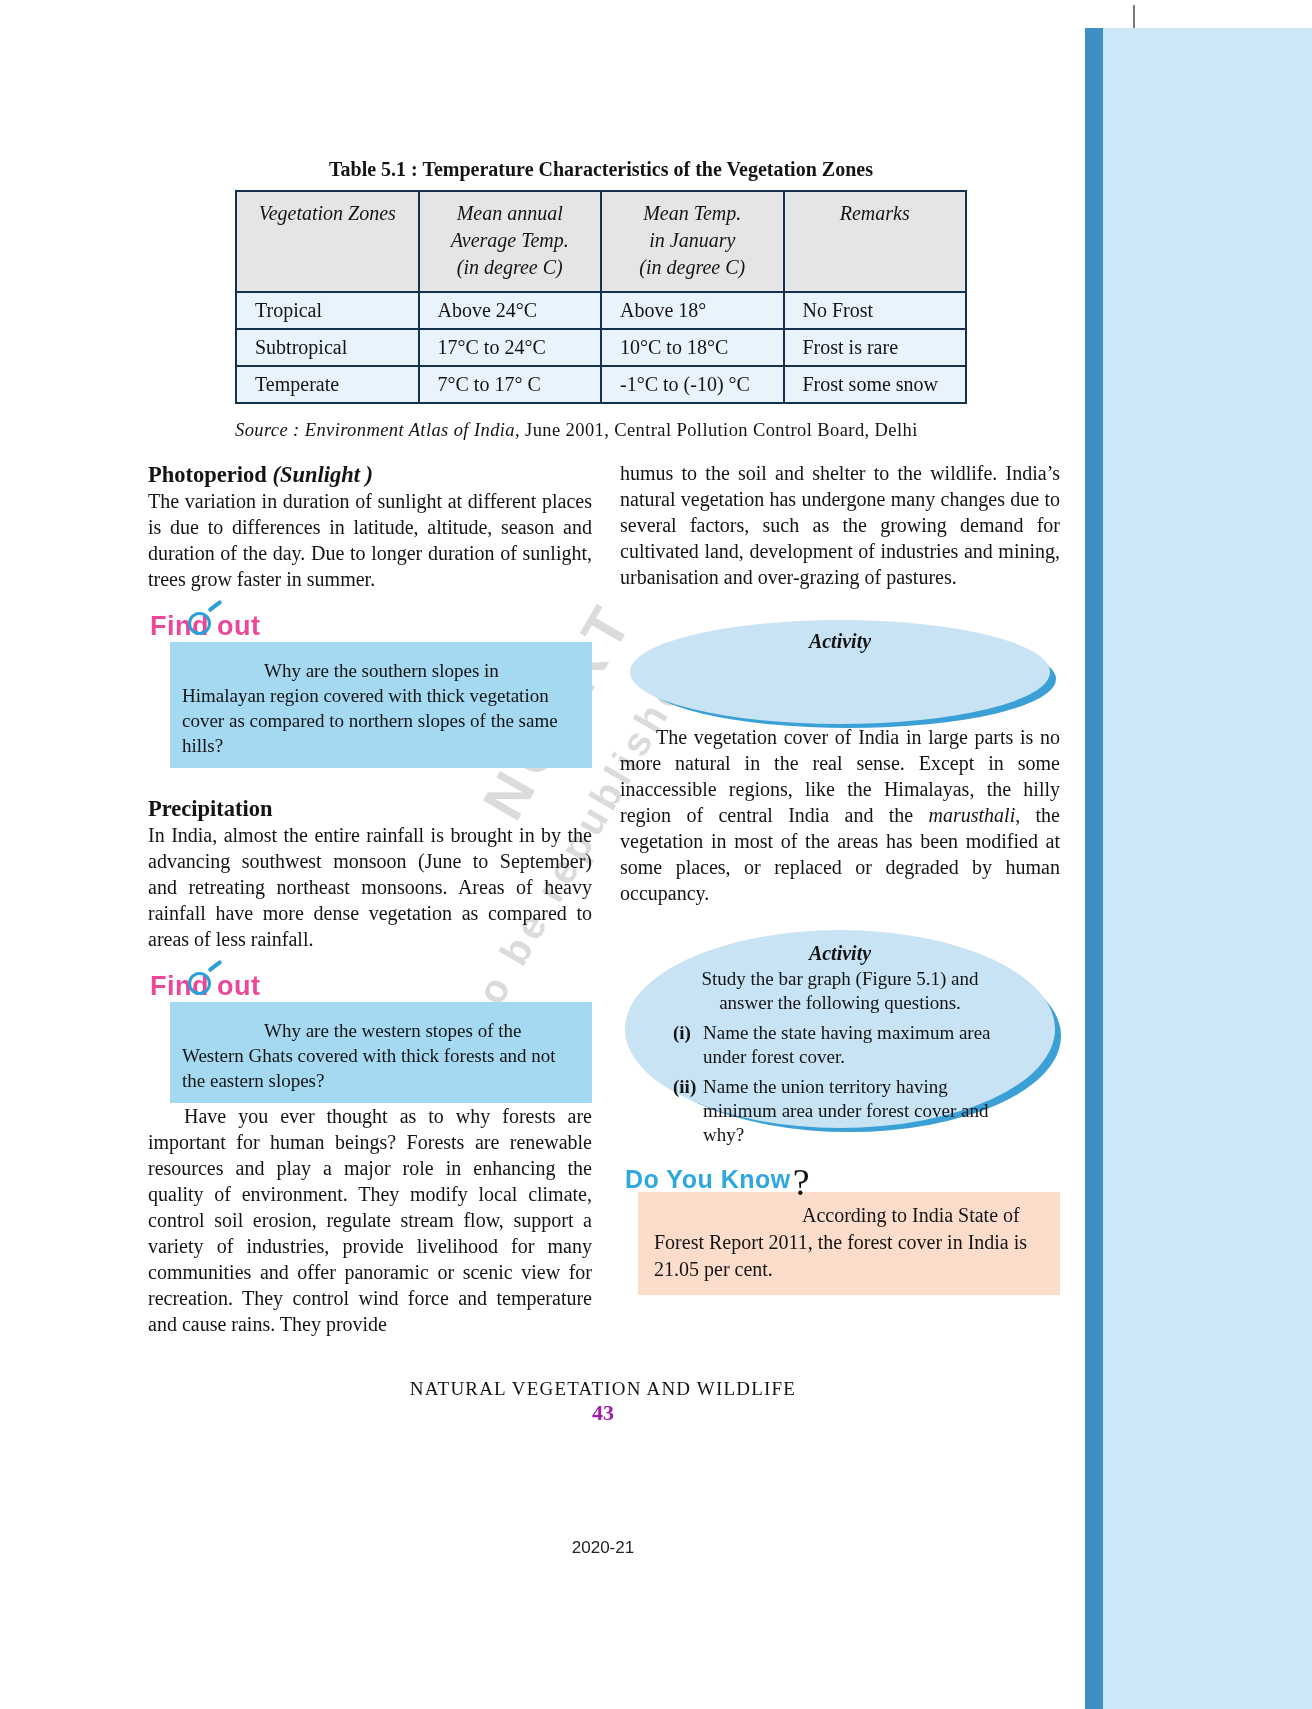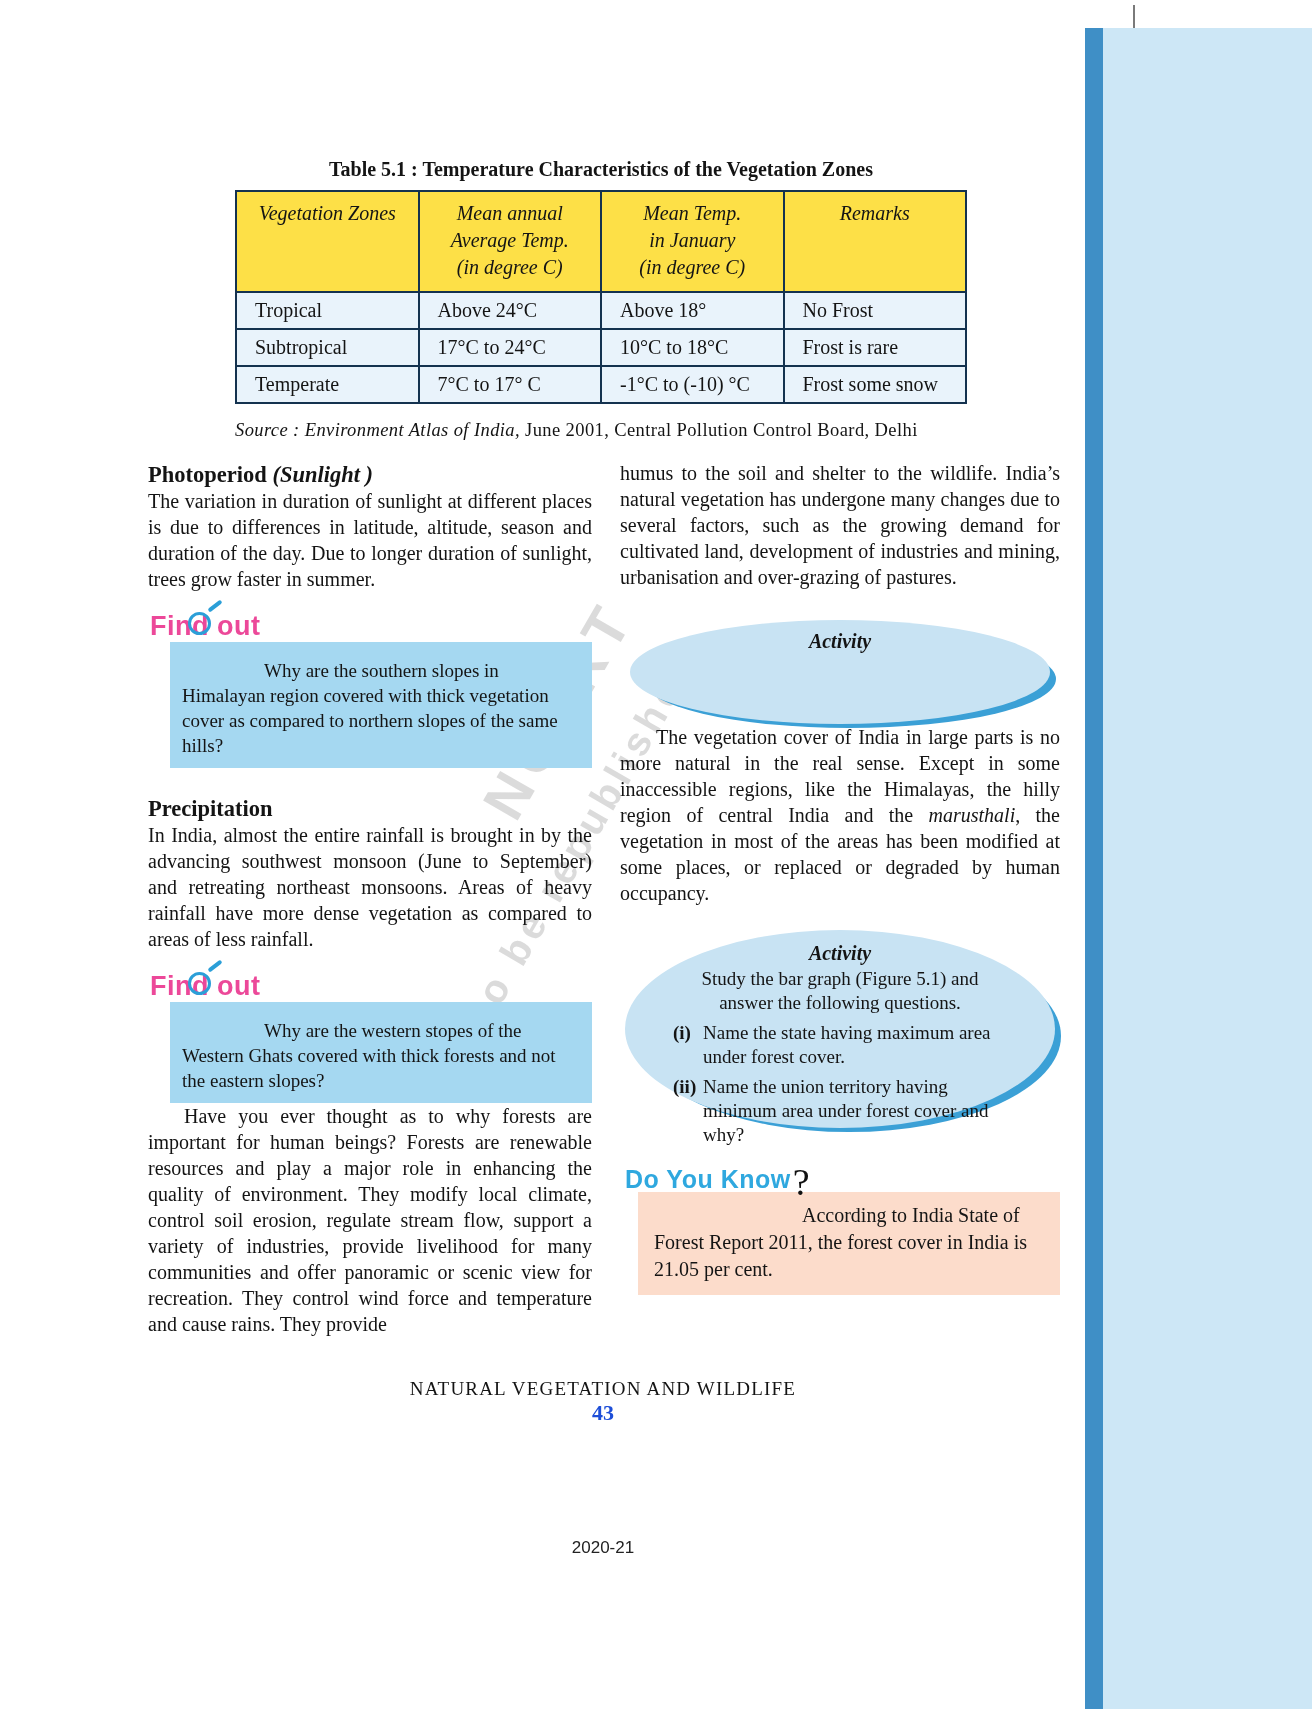--- a/index.html
+++ b/index.html
@@ -19,21 +19,21 @@
   .wm2 { left:432px; top:1075px; font-size:40px; letter-spacing:5px; transform:rotate(-60deg); }
 
   .layer { position:absolute; inset:0; z-index:1; }
 
   
   .tbl-title { position:absolute; left:235px; top:158px; width:732px; text-align:center;
                font-weight:bold; font-size:20px; }
   table.veg { position:absolute; left:235px; top:190px; width:732px; border-collapse:collapse; font-size:20px; }
   table.veg col { width:25%; }
   table.veg th, table.veg td { border:2px solid #14324f; }
-  table.veg th { background:#fde047; font-style:italic; font-weight:normal; text-align:center;
+  table.veg th { background:#e5e5e5; font-style:italic; font-weight:normal; text-align:center;
                  vertical-align:top; padding:8px 6px 10px; line-height:27px; }
   table.veg td { background:#e9f3fb; padding:5px 8px 6px 18px; line-height:24px; }
   .hl { display:block; }
 
   .source { position:absolute; left:235px; top:420px; width:800px; font-size:18.5px; letter-spacing:0.4px; }
   .source .it { font-style:italic; }
 
   
   .col-left  { position:absolute; left:148px; top:462px; width:444px; }
   .col-right { position:absolute; left:620px; top:460px; width:440px; }
@@ -73,21 +73,21 @@
                font-weight:bold; font-size:25px; color:#2fa8df; letter-spacing:0.5px; white-space:nowrap; }
   .dyk-label .q { color:#111; font-family:"Liberation Serif",serif; font-weight:normal;
                   font-size:38px; vertical-align:-7px; margin-left:2px; }
   .dyk-box { background:#fcdccb; padding:10px 16px 12px; font-size:20px; line-height:27px;
              text-indent:148px; text-align:left; }
 
   
   .footer { position:absolute; left:148px; top:1378px; width:910px; display:flex; align-items:center;flex-direction:column; }
   .footer-title { font-size:19px; letter-spacing:1.2px; white-space:nowrap; }
   .footer-rule { flex:1; height:4px; background:#1b76bb; border-radius:2px; margin:0 14px 0 16px; }
-  .footer-page { color:#1d4ed8; font-weight:bold; font-size:22px; }
+  .footer-page { color:#a21caf; font-weight:bold; font-size:22px; }
   .edition { position:absolute; left:148px; top:1538px; width:910px; text-align:center;
              font-family:"Liberation Sans",sans-serif; font-size:17px; color:#222; }
 </style>
 </head>
 <body>
 
 <div class="page">
 
   <div class="band-light"></div>
   <div class="band-dark"></div>

